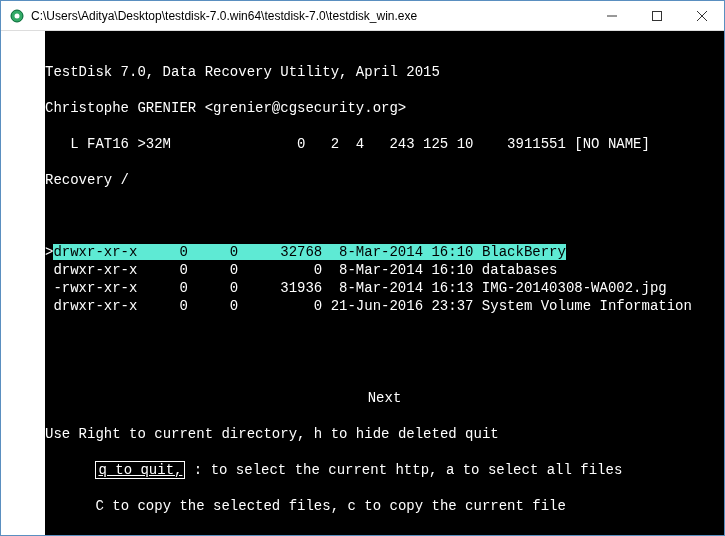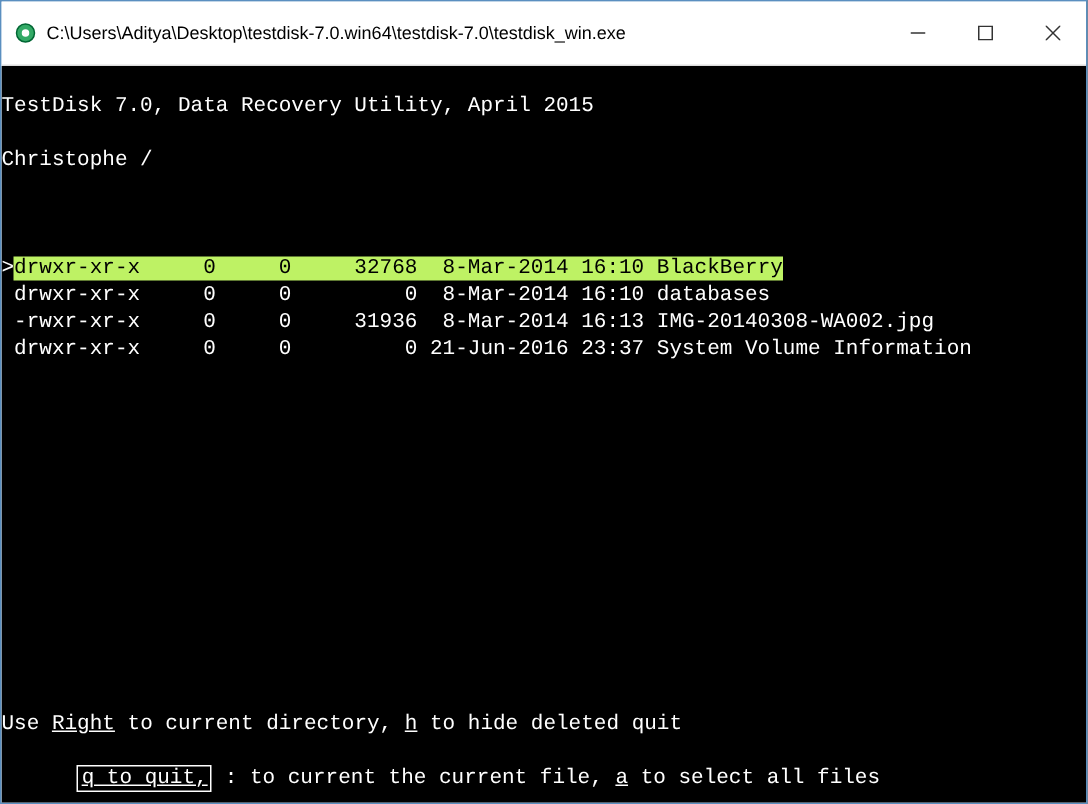--- a/index.html
+++ b/index.html
@@ -5,21 +5,21 @@
     * { margin: 0; padding: 0; box-sizing: border-box; }
     body {
       font-family: "Consolas", "Courier New", monospace;
       background: #fff;
       width: 725px;
       height: 536px;
       overflow: hidden;
       border: 1px solid #5a8fc0;
     }
     .titlebar {
-      height: 43px;
+      height: 30px;
       background: #fff;
       display: flex;
       align-items: center;
       padding-left: 8px;
       border-bottom: 1px solid #ddd;
     }
     .titlebar-icon {
       width: 16px;
       height: 16px;
       margin-right: 6px;
@@ -42,43 +42,44 @@
       justify-content: center;
       font-family: "Segoe UI", sans-serif;
       font-size: 10px;
       color: #333;
     }
     .titlebar-btn svg { stroke: #333; stroke-width: 1; fill: none; }
     .console {
       background: #000;
       color: #fff;
       height: calc(100% - 30px);
-      padding: 0 0 0 0;
+      padding: 14px 0 0 0;
       font-size: 14px;
       line-height: 18px;
       white-space: pre;
       position: relative;
+      margin-left: 44px;
     }
     .line { padding: 0; }
     .hl-row {
-      background: #bef264;
+      background: #5eead4;
       color: #000;
       display: inline;
     }
     .cursor-gt { color: #fff; }
     .help-box {
       border: 1px solid #fff;
       display: inline-block;
       padding: 0 2px;
       line-height: 16px;
       text-decoration: underline;
     }
     .help-lines { position: absolute; bottom: 2px; left: 0; right: 0; }
     .next-line { text-align: center; }
-    .u { text-decoration: underline; }
+    .u { }
   </style>
 </head>
 <body>
 
 <div class="titlebar">
   <span class="titlebar-icon">
     <svg viewBox="0 0 16 16">
         <circle cx="8" cy="8" r="6" fill="#3a6" stroke="#063" stroke-width="1"></circle>
         <circle cx="8" cy="8" r="2.5" fill="#fff"></circle>
       </svg>
@@ -99,21 +100,25 @@
       <svg width="10" height="10">
           <line x1="0" y1="0" x2="10" y2="10"></line>
           <line x1="10" y1="0" x2="0" y2="10"></line>
         </svg>
     </div>
   </div>
 </div>
 
 <div class="console">
 <div class="line">TestDisk 7.0, Data Recovery Utility, April 2015</div>
-<div class="line">Christophe /</div>
+<div class="line">Christophe GRENIER &lt;grenier@cgsecurity.org&gt;</div>
+<div class="line">   L FAT16 &gt;32M               0   2  4   243 125 10    3911551 [NO NAME]</div>
+<div class="line">Recovery /</div>
 <div class="line"> </div>
 <div id="listing"><div class="line"><span class="cursor-gt">&gt;</span><span class="hl-row">drwxr-xr-x     0     0     32768  8-Mar-2014 16:10 BlackBerry</span></div><div class="line"> drwxr-xr-x     0     0         0  8-Mar-2014 16:10 databases</div><div class="line"> -rwxr-xr-x     0     0     31936  8-Mar-2014 16:13 IMG-20140308-WA002.jpg</div><div class="line"> drwxr-xr-x     0     0         0 21-Jun-2016 23:37 System Volume Information</div></div>
 
 <div class="help-lines">
+<div class="line next-line"><span>Next</span></div>
 <div class="line"><span>Use </span><span class="u">Right</span><span> to current directory, </span><span class="u">h</span><span> to hide deleted quit</span></div>
-<div class="line">      <span class="help-box"><span>q to quit,</span></span><span> : to current the current file, </span><span class="u">a</span><span> to select all files</span></div>
+<div class="line">      <span class="help-box"><span>q to quit,</span></span><span> : to select the current http, </span><span class="u">a</span><span> to select all files</span></div>
+<div class="line"><span>      </span><span class="u">C</span><span> to copy the selected files, </span><span class="u">c</span><span> to copy the current file</span></div>
 </div>
 </div>
 
 </body></html>

